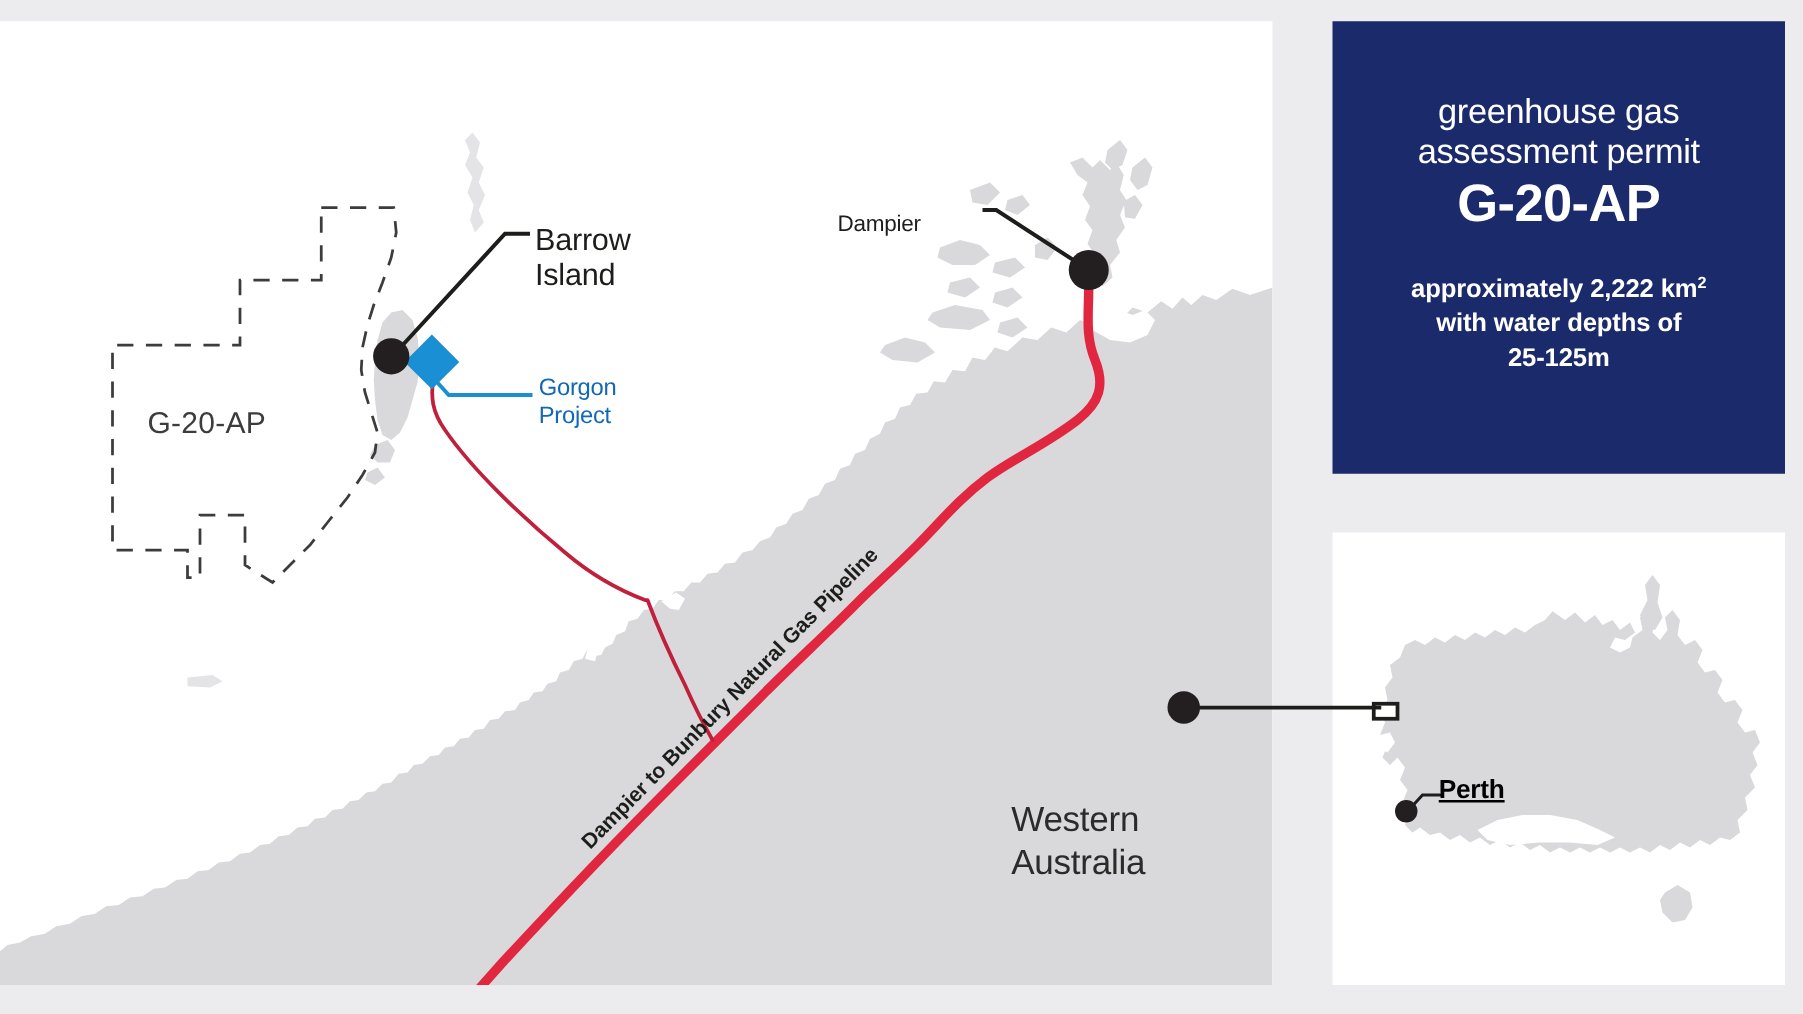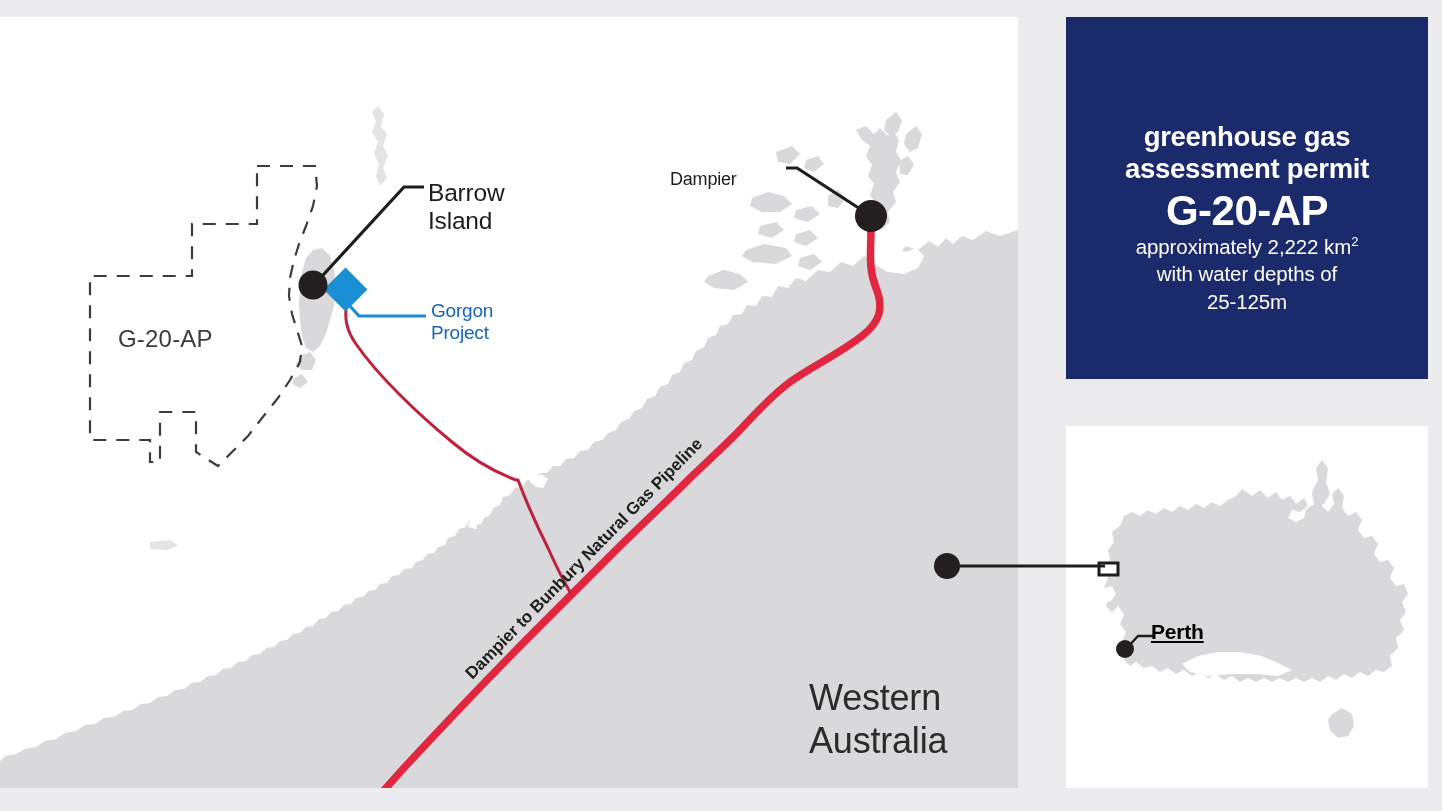--- a/index.html
+++ b/index.html
@@ -67,22 +67,22 @@
     text-align: center;
   }
   #label-gorgon {
     left: 431px;
     top: 283px;
     font-size: 19px;
     color: #1267b8;
   }
   #label-western-australia {
     left: 809px;
-    top: 659px;
-    font-size: 36px;
+    top: 622px;
+    font-size: 28px;
     color: #2b2b2b;
     line-height: 1.2;
   }
   #label-permit-area {
     left: 118px;
     top: 308px;
     font-size: 24px;
     font-weight: normal;
     color: #3c3c3c;
     letter-spacing: 0.2px;
@@ -108,36 +108,36 @@
     width: 362px;
     height: 362px;
     background: #1b2a6b;
     box-sizing: border-box;
     padding: 56px 20px 0 20px;
     text-align: center;
     color: #ffffff;
   }
   #info-heading {
     font-size: 27.5px;
-    font-weight: bold;
+    font-weight: normal;
     line-height: 1.18;
     letter-spacing: -0.3px;
     white-space: pre-line;
-    margin-top: 48px;
   }
   #info-permit-code {
     font-size: 42px;
     font-weight: bold;
     line-height: 1.08;
     letter-spacing: -0.5px;
     margin-top: 2px;
   }
   #info-detail {
+    margin-top: 32px;
     font-size: 20.5px;
-    font-weight: normal;
+    font-weight: bold;
     line-height: 1.33;
     letter-spacing: -0.1px;
     white-space: pre-line;
   }
   #info-detail .sup {
     font-size: 13px;
     vertical-align: super;
   }
 
   

